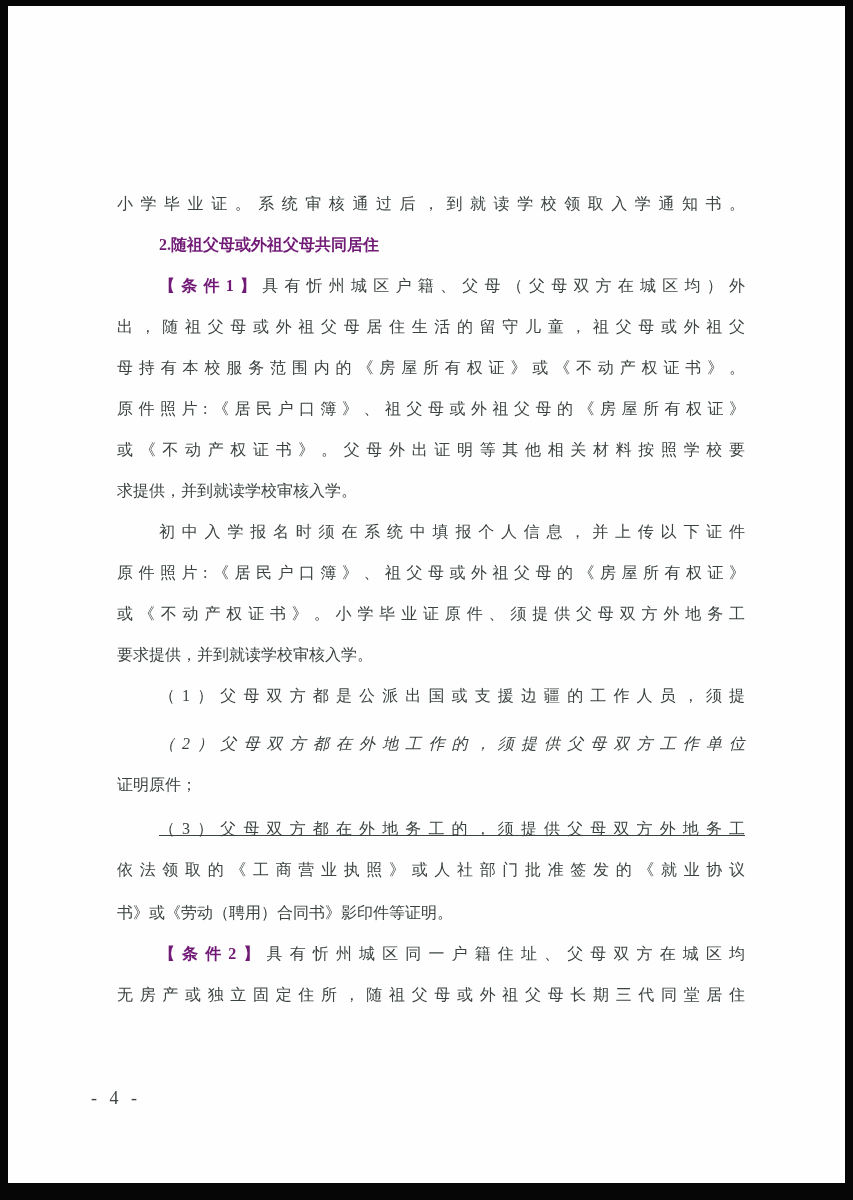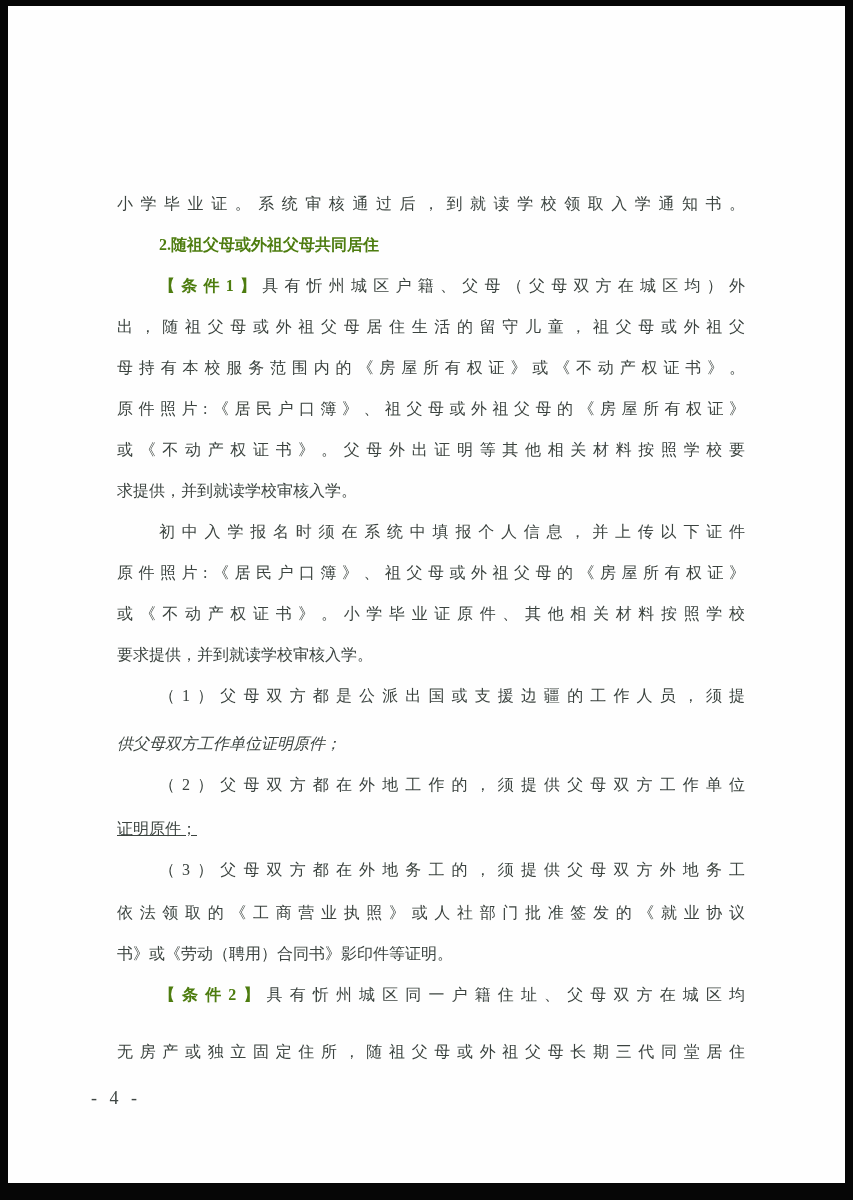--- a/index.html
+++ b/index.html
@@ -38,21 +38,21 @@
   .just {
     text-align: justify;
     text-align-last: justify;
     -moz-text-align-last: justify;
   }
   .ind {
     padding-left: 42px; 
   }
   .b {
     font-weight: 700;
-    color: #4d7c0f;
+    color: #701a75;
   }
   
   .line:nth-child(14) { margin-top: 7px; font-style: italic; }
   .line:nth-child(16) { margin-top: 3px; text-decoration: underline; }
   .line:nth-child(18) { margin-top: 2px; }
   .line:nth-child(21) { margin-top: 16px; }
   .pagenum {
     position: absolute;
     left: 83px;
     top: 1082px;
@@ -69,24 +69,23 @@
       <div class="line just"><span>小学毕业证。系统审核通过后，到就读学校领取入学通知书。</span></div>
       <div class="line ind"><span class="b">2.随祖父母或外祖父母共同居住</span></div>
       <div class="line just ind"><span class="b">【条件1】</span><span>具有忻州城区户籍、父母（父母双方在城区均）外</span></div>
       <div class="line just"><span>出，随祖父母或外祖父母居住生活的留守儿童，祖父母或外祖父</span></div>
       <div class="line just"><span>母持有本校服务范围内的《房屋所有权证》或《不动产权证书》。</span></div>
       <div class="line just"><span>原件照片:《居民户口簿》、祖父母或外祖父母的《房屋所有权证》</span></div>
       <div class="line just"><span>或《不动产权证书》。父母外出证明等其他相关材料按照学校要</span></div>
       <div class="line"><span>求提供，并到就读学校审核入学。</span></div>
       <div class="line just ind"><span>初中入学报名时须在系统中填报个人信息，并上传以下证件</span></div>
       <div class="line just"><span>原件照片:《居民户口簿》、祖父母或外祖父母的《房屋所有权证》</span></div>
-      <div class="line just"><span>或《不动产权证书》。小学毕业证原件、其他相关材料按照学校</span></div>
+      <div class="line just"><span>或《不动产权证书》。小学毕业证原件、须提供父母双方外地务工</span></div>
       <div class="line"><span>要求提供，并到就读学校审核入学。</span></div>
       <div class="line just ind"><span>（1）父母双方都是公派出国或支援边疆的工作人员，须提</span></div>
-      <div class="line"><span>供父母双方工作单位证明原件；</span></div>
       <div class="line just ind"><span>（2）父母双方都在外地工作的，须提供父母双方工作单位</span></div>
       <div class="line"><span>证明原件；</span></div>
       <div class="line just ind"><span>（3）父母双方都在外地务工的，须提供父母双方外地务工</span></div>
       <div class="line just"><span>依法领取的《工商营业执照》或人社部门批准签发的《就业协议</span></div>
       <div class="line"><span>书》或《劳动（聘用）合同书》影印件等证明。</span></div>
       <div class="line just ind"><span class="b">【条件2】</span><span>具有忻州城区同一户籍住址、父母双方在城区均</span></div>
       <div class="line just"><span>无房产或独立固定住所，随祖父母或外祖父母长期三代同堂居住</span></div>
     </div>
   <div class="pagenum">- 4 -</div>
 </div>

